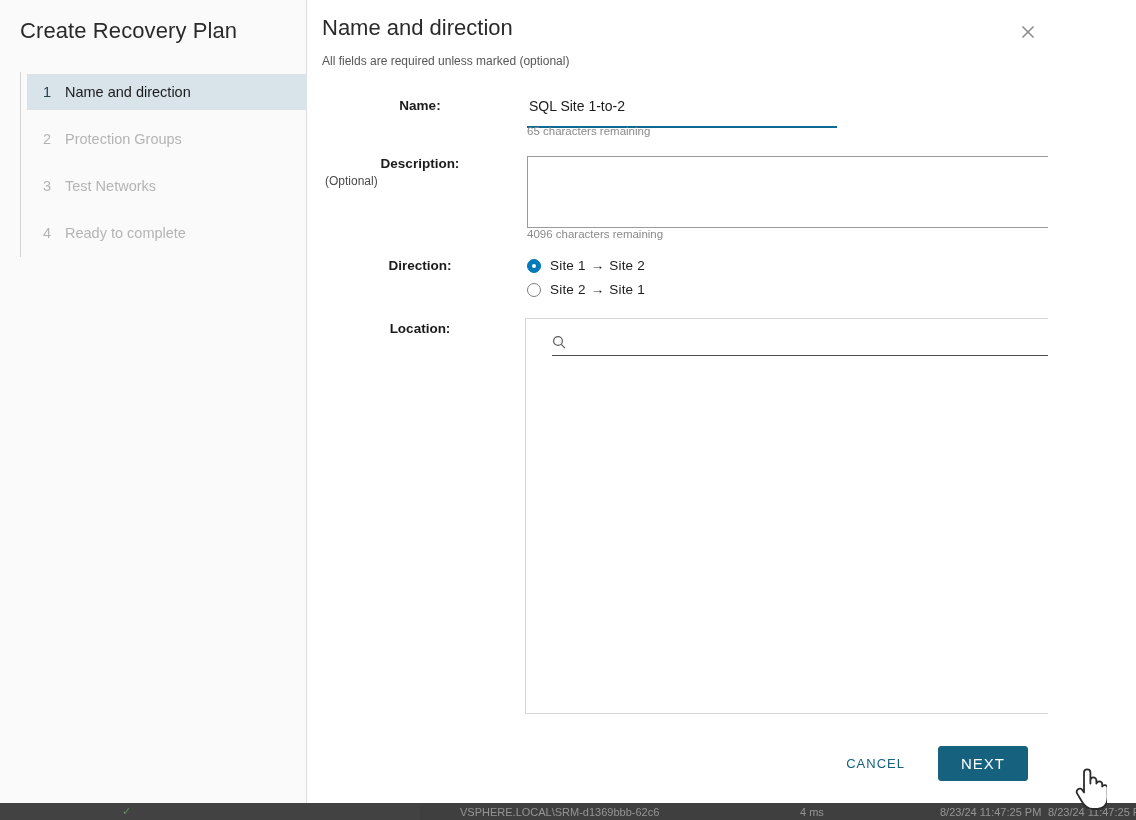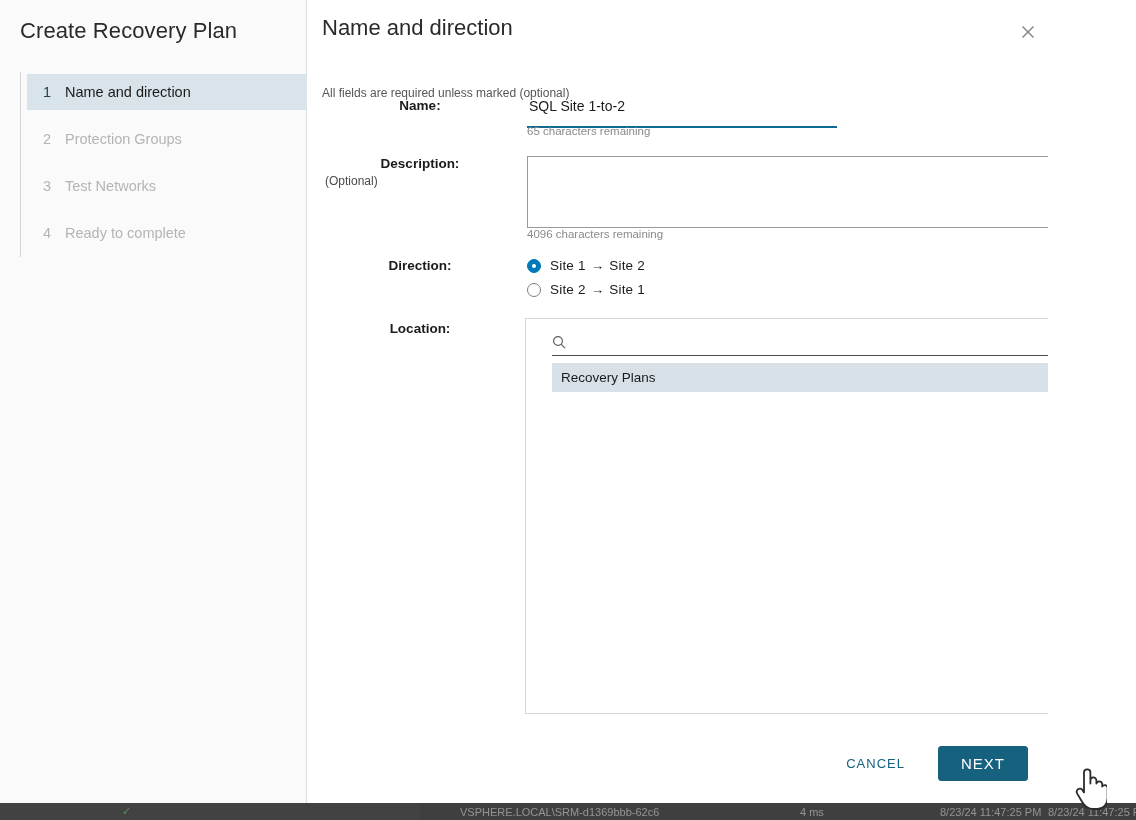--- a/index.html
+++ b/index.html
@@ -97,21 +97,20 @@
     font-size: 22px;
     font-weight: 400;
     color: #2a2a2a;
   }
   #panel-subtitle {
     position: absolute;
     left: 15px;
     top: 54px;
     font-size: 12px;
     color: #565656;
-    margin-top: 32px;
   }
   #close-btn {
     position: absolute;
     right: 8px;
     top: 20px;
     width: 24px;
     height: 24px;
     cursor: pointer;
     display: flex;
     align-items: center;
@@ -434,25 +433,20 @@
       <div class="field-label">Location:</div>
 
       <div id="location-panel">
         <div id="loc-search-wrap">
           <svg id="loc-search-icon" width="14" height="14" viewBox="0 0 14 14" aria-hidden="true">
             <circle cx="6" cy="6" r="4.4" fill="none" stroke="#5d5d5d" stroke-width="1.2"></circle>
             <line x1="9.3" y1="9.3" x2="13" y2="13.2" stroke="#5d5d5d" stroke-width="1.2"></line>
           </svg>
         </div>
 
-        <div id="loc-tree">
-          <div class="tree-row selected">
-            <span>Recovery Plans</span>
-          </div>
-        </div>
       </div>
     </div>
 
     <div id="footer">
       <button id="cancel-btn">CANCEL</button>
       <button id="next-btn">NEXT</button>
     </div>
 
   </div>
 </div>

